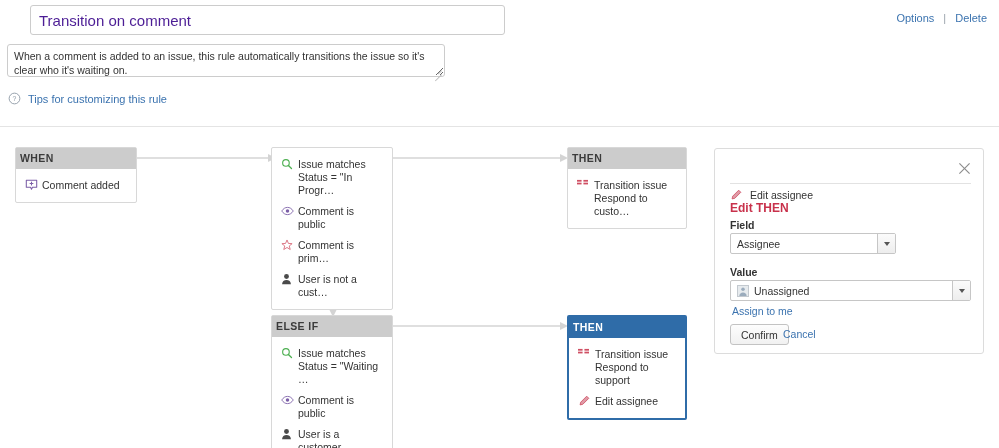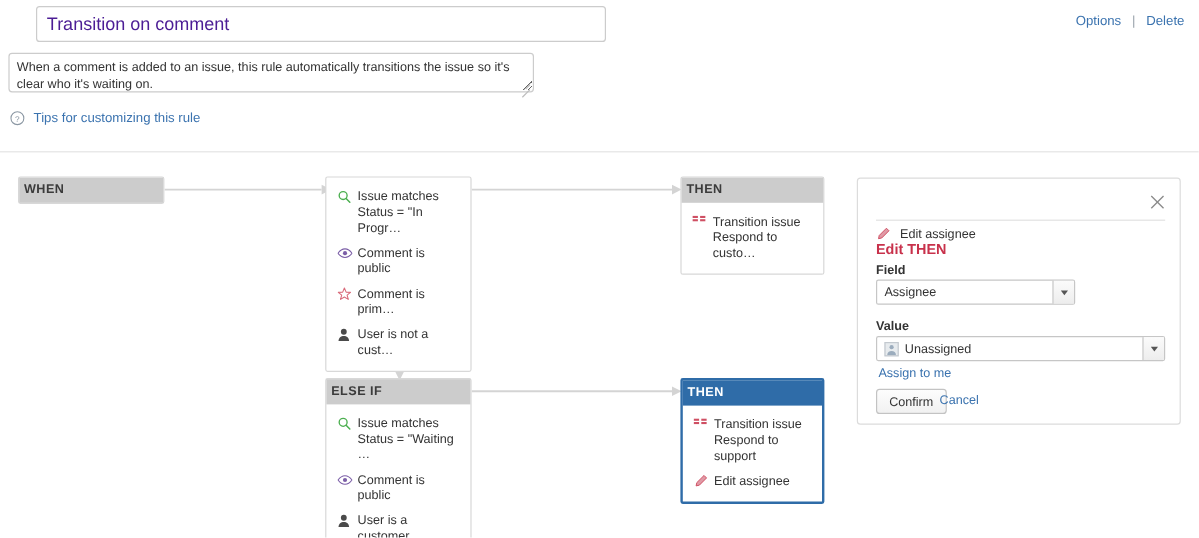--- a/index.html
+++ b/index.html
@@ -222,20 +222,31 @@
     <line x1="0" y1="8" x2="167" y2="8" stroke="#d4d4d4" stroke-width="1.6"></line>
     <polygon points="167,4 175,8 167,12" fill="#d4d4d4"></polygon>
   </svg>
 
   <svg class="arrow-v" style="left:325px; top:438px;" width="16" height="12" viewBox="0 0 16 12">
     <line x1="8" y1="0" x2="8" y2="12" stroke="#e0e0e0" stroke-width="1.6"></line>
   </svg>
 
   <div class="card" style="left:15px; top:147px; width:122px;">
     <div class="card-header">WHEN</div>
+    <div class="card-body">
+      <div class="card-line">
+        <span class="ico">
+          <svg width="13" height="13" viewBox="0 0 16 16">
+            <path d="M1.6 1.6h12.8v8.6H9.2L8 12.6 6.8 10.2H1.6z" fill="none" stroke="#7b5ea7" stroke-width="1.3" stroke-linejoin="round"></path>
+            <path d="M8 3.8v3.6M6.2 5.6h3.6" stroke="#7b5ea7" stroke-width="1.3" stroke-linecap="round"></path>
+          </svg>
+        </span>
+        <span class="txt">Comment added</span>
+      </div>
+    </div>
   </div>
 
   <div class="card" style="left:271px; top:147px; width:122px;">
     <div class="card-body">
       <div class="card-line">
         <span class="ico">
           <svg width="12" height="12" viewBox="0 0 16 16">
             <circle cx="6.6" cy="6.6" r="4.4" fill="none" stroke="#4caf50" stroke-width="1.5"></circle>
             <line x1="9.9" y1="9.9" x2="14" y2="14" stroke="#4caf50" stroke-width="1.7" stroke-linecap="round"></line>
           </svg>

